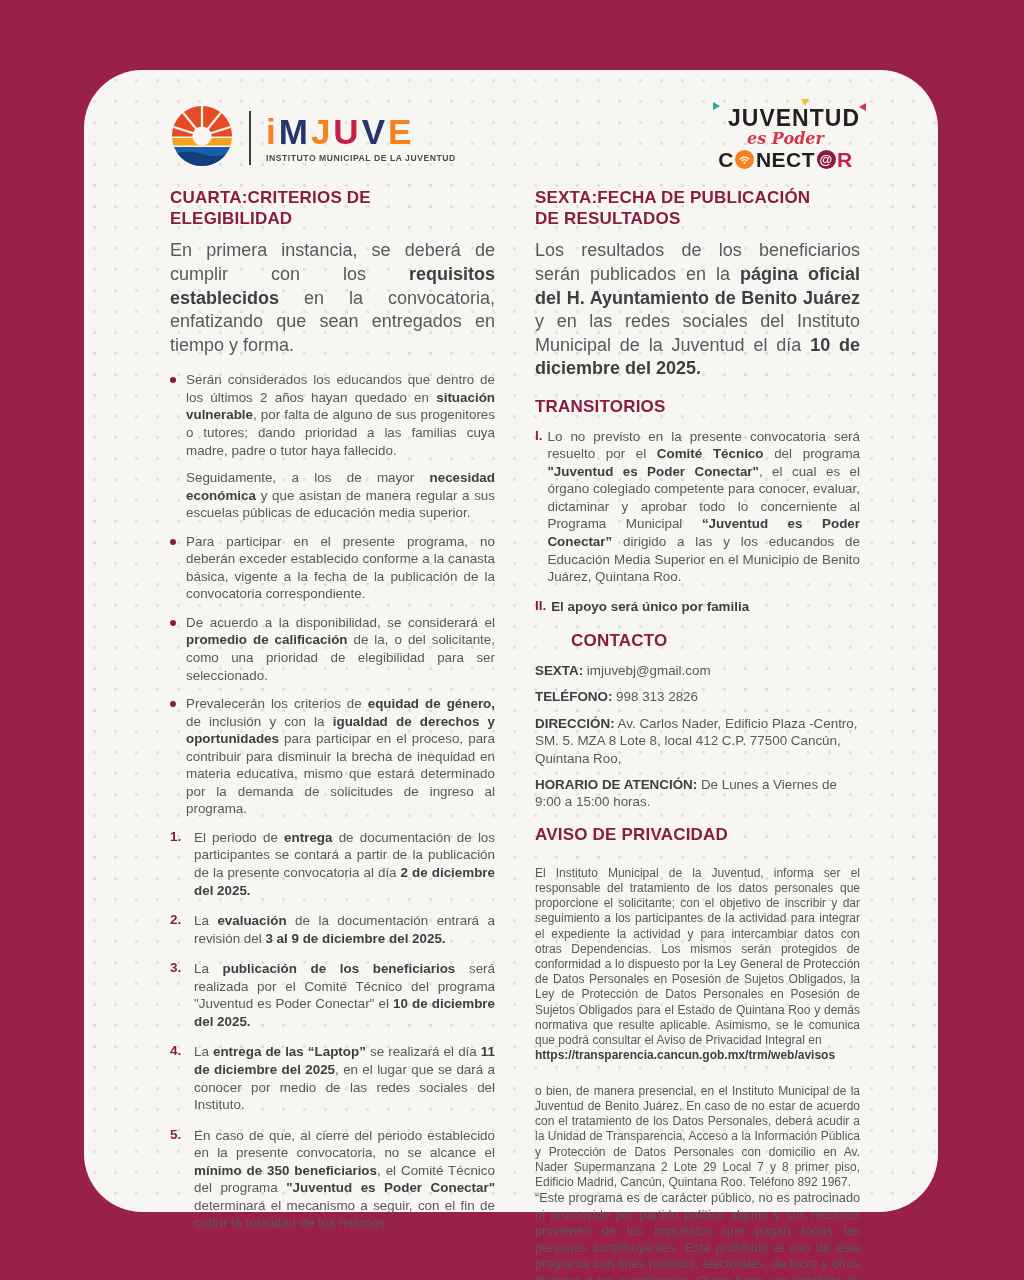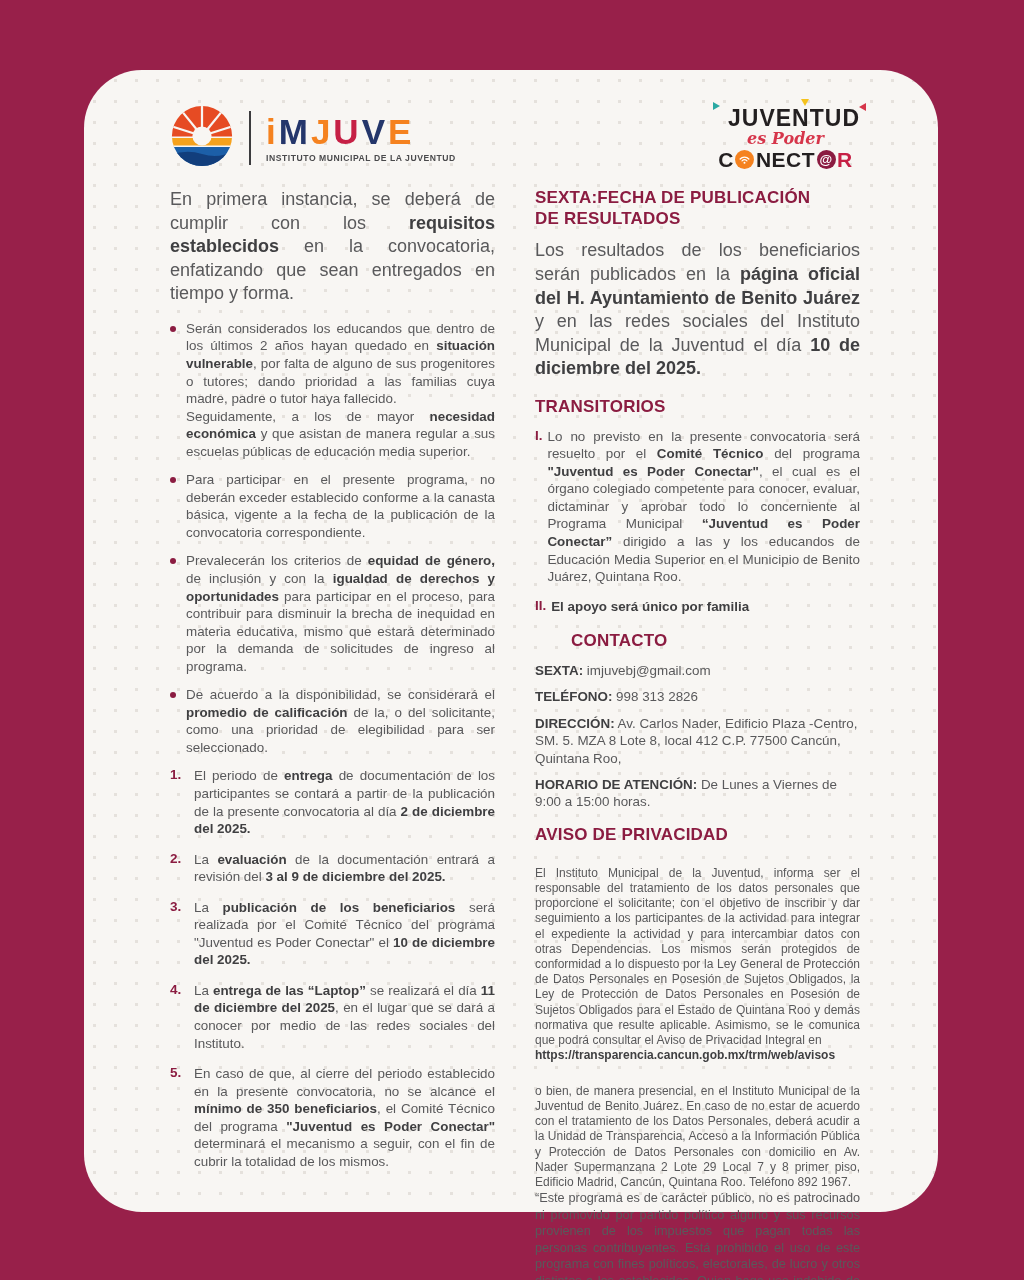--- a/index.html
+++ b/index.html
@@ -42,21 +42,21 @@
   .col.left { max-width:368px; }
 
   h2.section { color:var(--heading); font-size:17px; font-weight:800; letter-spacing:0.2px; line-height:1.22; margin-bottom:10px; }
   p.body { color:var(--body); font-size:18px; line-height:1.31; text-align:justify; margin-bottom:14px; }
   b { color:var(--dark); }
 
   ul.bullets { list-style:none; margin-top:4px; }
   li.bullet { display:flex; gap:10px; margin-bottom:11px; }
   .bdot { width:6px; height:6px; border-radius:50%; background:var(--heading); margin-top:6px; flex:none; }
   li.bullet .btxt { flex:1; color:var(--body); font-size:13.4px; line-height:1.31; text-align:justify; }
-  .subpara { }
+  .subpara { margin-top:10px; }
 
   ol.steps { list-style:none; margin-top:2px; }
   li.step { display:flex; gap:7px; margin-bottom:13px; }
   .num { color:var(--heading); font-weight:800; font-size:13.5px; flex:none; min-width:17px; }
   li.step .stxt { flex:1; color:var(--body); font-size:13.4px; line-height:1.31; text-align:justify; }
 
   .roman { display:flex; gap:5px; margin-bottom:11px; }
   .rnum { color:var(--heading); font-weight:800; font-size:13.4px; flex:none; }
   .roman .rtxt { flex:1; color:var(--body); font-size:13.4px; line-height:1.31; text-align:justify; }
 
@@ -132,41 +132,42 @@
         <span>NECT</span>
         <span class="at-disc">@</span>
         <span class="r-red">R</span>
       </div>
     </div>
   </div>
 
   <div class="columns">
 
     <section class="col left">
+      <h2 class="section">CUARTA:CRITERIOS DE ELEGIBILIDAD</h2>
       <p class="body">En primera instancia, se deberá de cumplir con los <b>requisitos establecidos</b> en la convocatoria, enfatizando que sean entregados en tiempo y forma.</p>
 
       <ul class="bullets">
         <li class="bullet">
           <span class="bdot"></span>
           <div class="btxt">
             <div>Serán considerados los educandos que dentro de los últimos 2 años hayan quedado en <b>situación vulnerable</b>, por falta de alguno de sus progenitores o tutores; dando prioridad a las familias cuya madre, padre o tutor haya fallecido.</div>
             <div class="subpara">Seguidamente, a los de mayor <b>necesidad económica</b> y que asistan de manera regular a sus escuelas públicas de educación media superior.</div>
           </div>
         </li>
         <li class="bullet">
           <span class="bdot"></span>
           <div class="btxt">Para participar en el presente programa, no deberán exceder establecido conforme a la canasta básica, vigente a la fecha de la publicación de la convocatoria correspondiente.</div>
         </li>
         <li class="bullet">
           <span class="bdot"></span>
+          <div class="btxt">De acuerdo a la disponibilidad, se considerará el <b>promedio de calificación</b> de la, o del solicitante, como una prioridad de elegibilidad para ser seleccionado.</div>
+        </li>
+        <li class="bullet">
+          <span class="bdot"></span>
           <div class="btxt">Prevalecerán los criterios de <b>equidad de género,</b> de inclusión y con la <b>igualdad de derechos y oportunidades</b> para participar en el proceso, para contribuir para disminuir la brecha de inequidad en materia educativa, mismo que estará determinado por la demanda de solicitudes de ingreso al programa.</div>
-        </li>
-        <li class="bullet">
-          <span class="bdot"></span>
-          <div class="btxt">De acuerdo a la disponibilidad, se considerará el <b>promedio de calificación</b> de la, o del solicitante, como una prioridad de elegibilidad para ser seleccionado.</div>
         </li>
       </ul>
 
       <ol class="steps">
         <li class="step">
           <span class="num">1.</span>
           <div class="stxt">El periodo de <b>entrega</b> de documentación de los participantes se contará a partir de la publicación de la presente convocatoria al día <b>2 de diciembre del 2025.</b></div>
         </li>
         <li class="step">
           <span class="num">2.</span>

